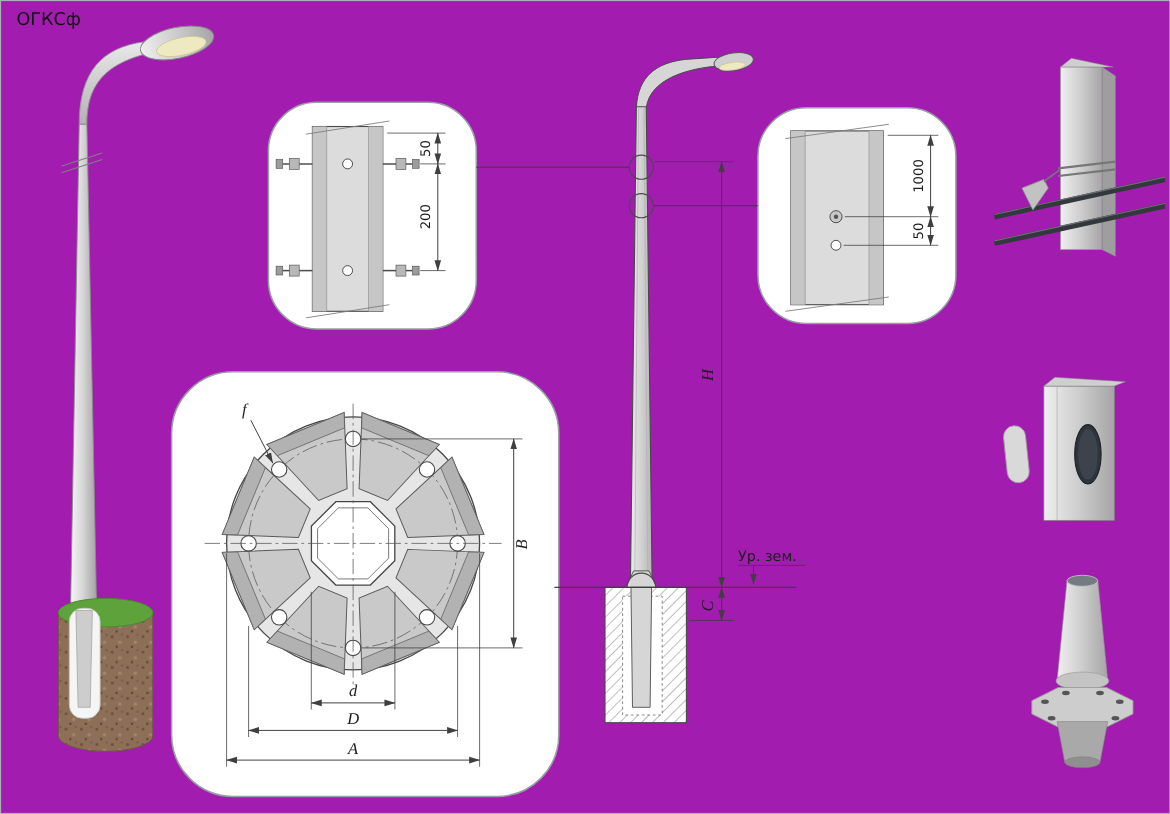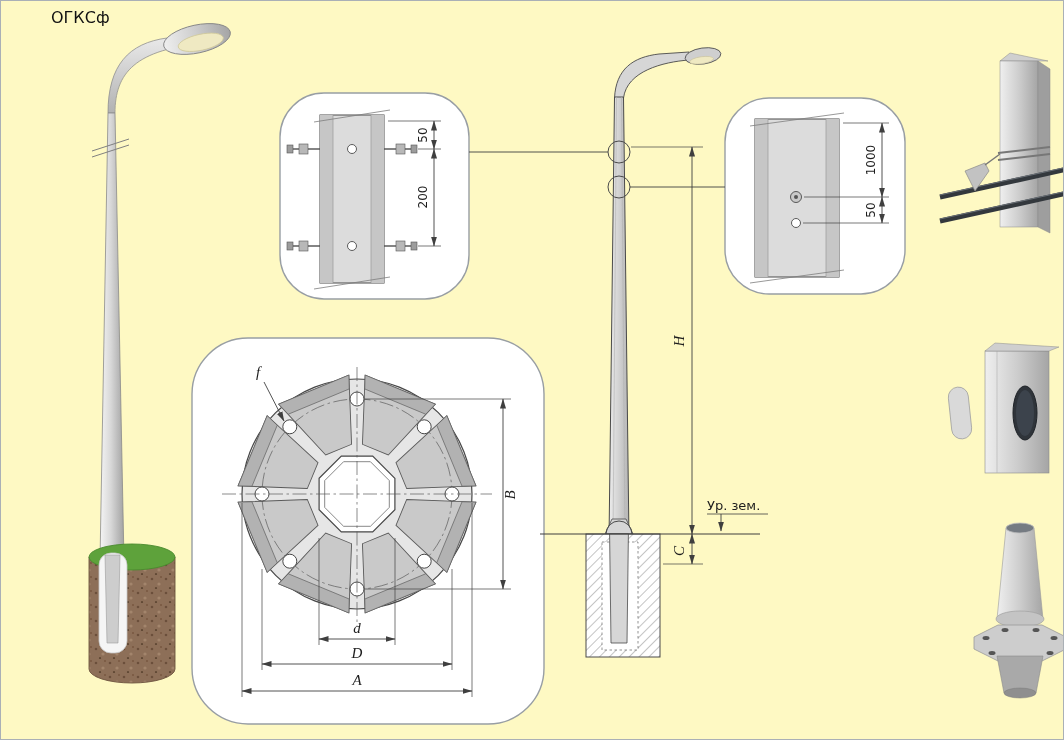--- a/index.html
+++ b/index.html
@@ -1,18 +1,18 @@
 <!DOCTYPE html>
 <html><head>
 <meta charset="utf-8">
 <style>
   html,body{margin:0;padding:0;background:#ffffff;}
-  .page{position:relative;width:1064px;height:740px;background:#fef9c3;
+  .page{position:relative;width:1064px;height:740px;background:#a21caf;
         border:1px solid #aab0b6;box-sizing:border-box;overflow:hidden;
-        font-family:"DejaVu Sans", sans-serif;padding-left:36px;}
+        font-family:"DejaVu Sans", sans-serif;}
   svg{display:block;}
   .panel{fill:#ffffff;stroke:#989ea4;stroke-width:1.4;}
   .band{fill:#c6c6c6;stroke:none;}
   .dimline{stroke:#3f3f3f;stroke-width:0.9;fill:none;}
   .extline{stroke:#3f3f3f;stroke-width:0.7;fill:none;}
   .leader{stroke:#3f3f3f;stroke-width:0.9;fill:none;}
   .cl{stroke:#5a5a5a;stroke-width:0.7;stroke-dasharray:14 3.5 2.5 3.5;fill:none;}
   .num{font:12px "DejaVu Sans", sans-serif;fill:#1d1d1d;}
   .dimletter{font:italic 15px "Liberation Serif", serif;fill:#1d1d1d;}
   .groundtxt{font:13px "DejaVu Sans", sans-serif;fill:#1d1d1d;}

